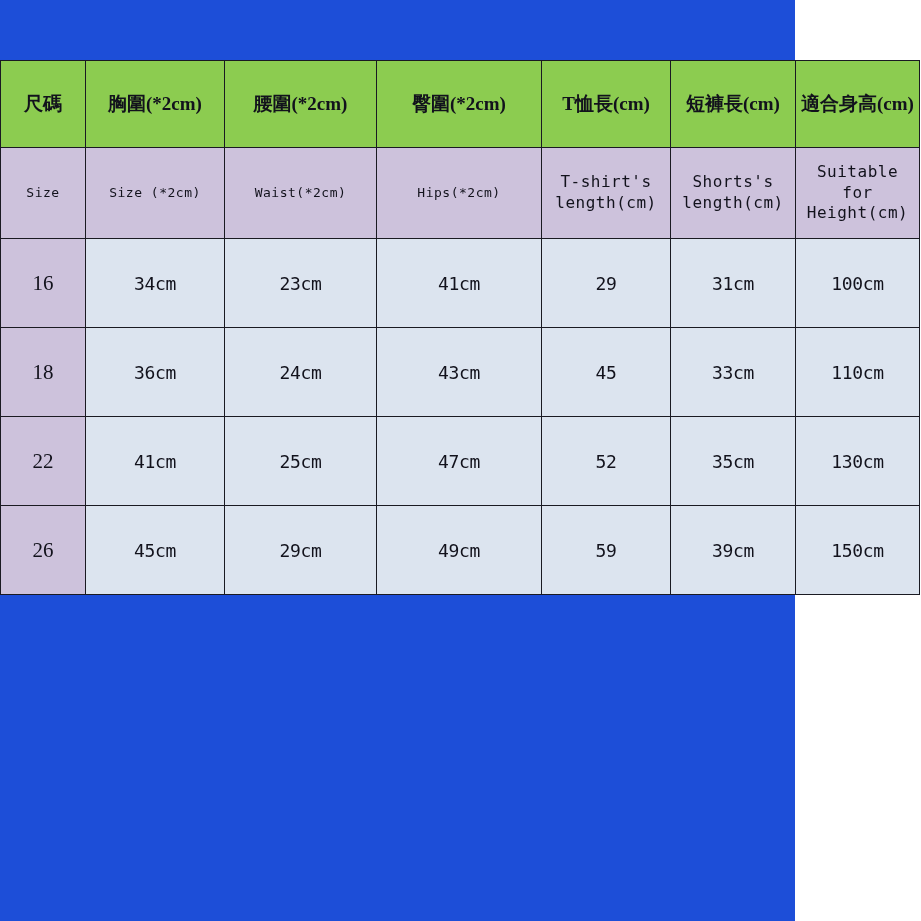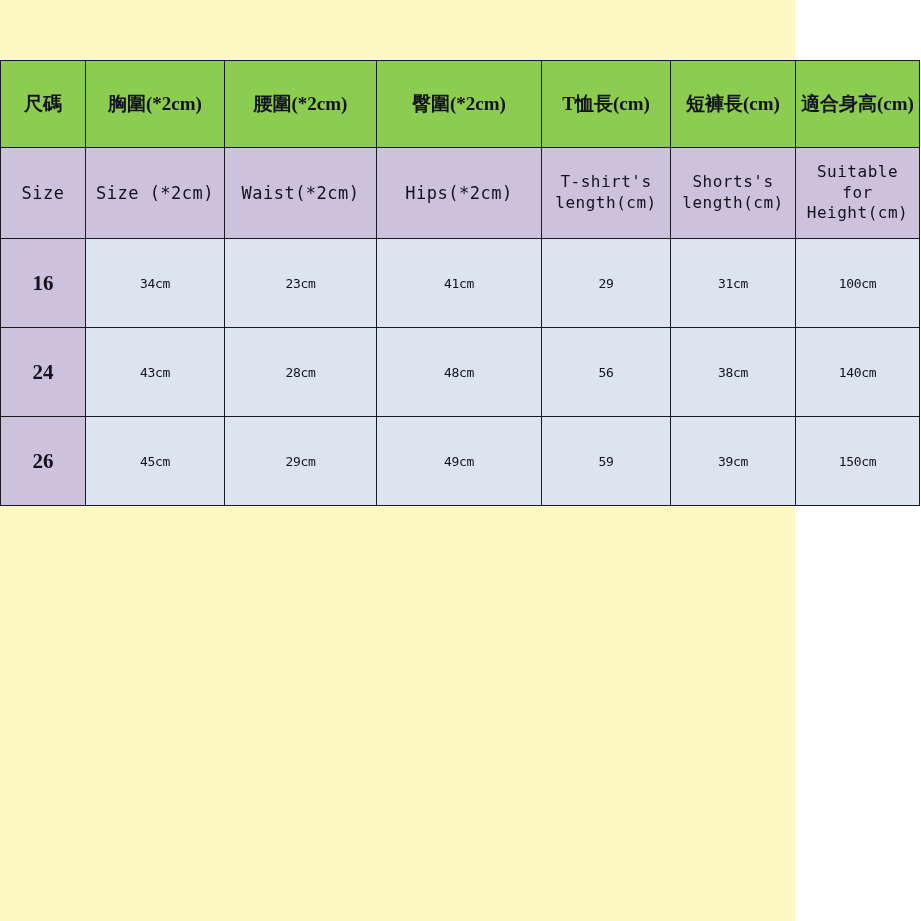--- a/index.html
+++ b/index.html
@@ -12,21 +12,21 @@
     width: 921px;
     height: 921px;
     overflow: hidden;
     font-family: "Liberation Serif", "DejaVu Serif", serif;
   }
 
   #page {
     position: relative;
     width: 795px;
     height: 921px;
-    background: #fef9c3;
+    background: #1d4ed8;
   }
 
   
   #size-chart {
     position: absolute;
     left: 0px;
     top: 60px;
     width: 919px;
     border-collapse: collapse;
     table-layout: fixed;
@@ -58,41 +58,41 @@
     font-size: 19px;
     letter-spacing: 0px;
     white-space: nowrap;
   }
 
   
   tr.row-header-en td {
     height: 90px;
     background: #cdc2dc;
     font-family: "DejaVu Sans Mono", "Liberation Mono", monospace;
-    font-size: 17px;
+    font-size: 13px;
     line-height: 1.35;
     letter-spacing: 0.5px;
   }
   tr.row-header-en td.multiline {
     font-size: 16px;
     line-height: 1.3;
   }
 
   
   tr.row-data td {
     height: 88px;
     background: #dce4ef;
     font-family: "DejaVu Sans Mono", "Liberation Mono", monospace;
-    font-size: 13px;
+    font-size: 18px;
     letter-spacing: -0.3px;
   }
   tr.row-data td.size-cell {
     background: #cdc2dc;
     font-family: "Liberation Serif", "DejaVu Serif", serif;
-    font-weight: bold;
+    font-weight: normal;
     font-size: 21px;
     letter-spacing: 0px;
   }
 
   .cell-inner {
     display: block;
     width: 100%;
   }
 </style>
 </head>
@@ -181,46 +181,69 @@
             <span class="cell-inner">29</span>
           </td>
         <td>
             <span class="cell-inner">31cm</span>
           </td>
         <td>
             <span class="cell-inner">100cm</span>
           </td>
       </tr>
 
-
-
-
-      <tr class="row-data">
-        <td class="size-cell">
-            <span class="cell-inner">24</span>
+      <tr class="row-data">
+        <td class="size-cell">
+            <span class="cell-inner">18</span>
+          </td>
+        <td>
+            <span class="cell-inner">36cm</span>
+          </td>
+        <td>
+            <span class="cell-inner">24cm</span>
           </td>
         <td>
             <span class="cell-inner">43cm</span>
           </td>
         <td>
-            <span class="cell-inner">28cm</span>
-          </td>
-        <td>
-            <span class="cell-inner">48cm</span>
-          </td>
-        <td>
-            <span class="cell-inner">56</span>
-          </td>
-        <td>
-            <span class="cell-inner">38cm</span>
-          </td>
-        <td>
-            <span class="cell-inner">140cm</span>
-          </td>
-      </tr>
+            <span class="cell-inner">45</span>
+          </td>
+        <td>
+            <span class="cell-inner">33cm</span>
+          </td>
+        <td>
+            <span class="cell-inner">110cm</span>
+          </td>
+      </tr>
+
+
+      <tr class="row-data">
+        <td class="size-cell">
+            <span class="cell-inner">22</span>
+          </td>
+        <td>
+            <span class="cell-inner">41cm</span>
+          </td>
+        <td>
+            <span class="cell-inner">25cm</span>
+          </td>
+        <td>
+            <span class="cell-inner">47cm</span>
+          </td>
+        <td>
+            <span class="cell-inner">52</span>
+          </td>
+        <td>
+            <span class="cell-inner">35cm</span>
+          </td>
+        <td>
+            <span class="cell-inner">130cm</span>
+          </td>
+      </tr>
+
 
       <tr class="row-data">
         <td class="size-cell">
             <span class="cell-inner">26</span>
           </td>
         <td>
             <span class="cell-inner">45cm</span>
           </td>
         <td>
             <span class="cell-inner">29cm</span>

